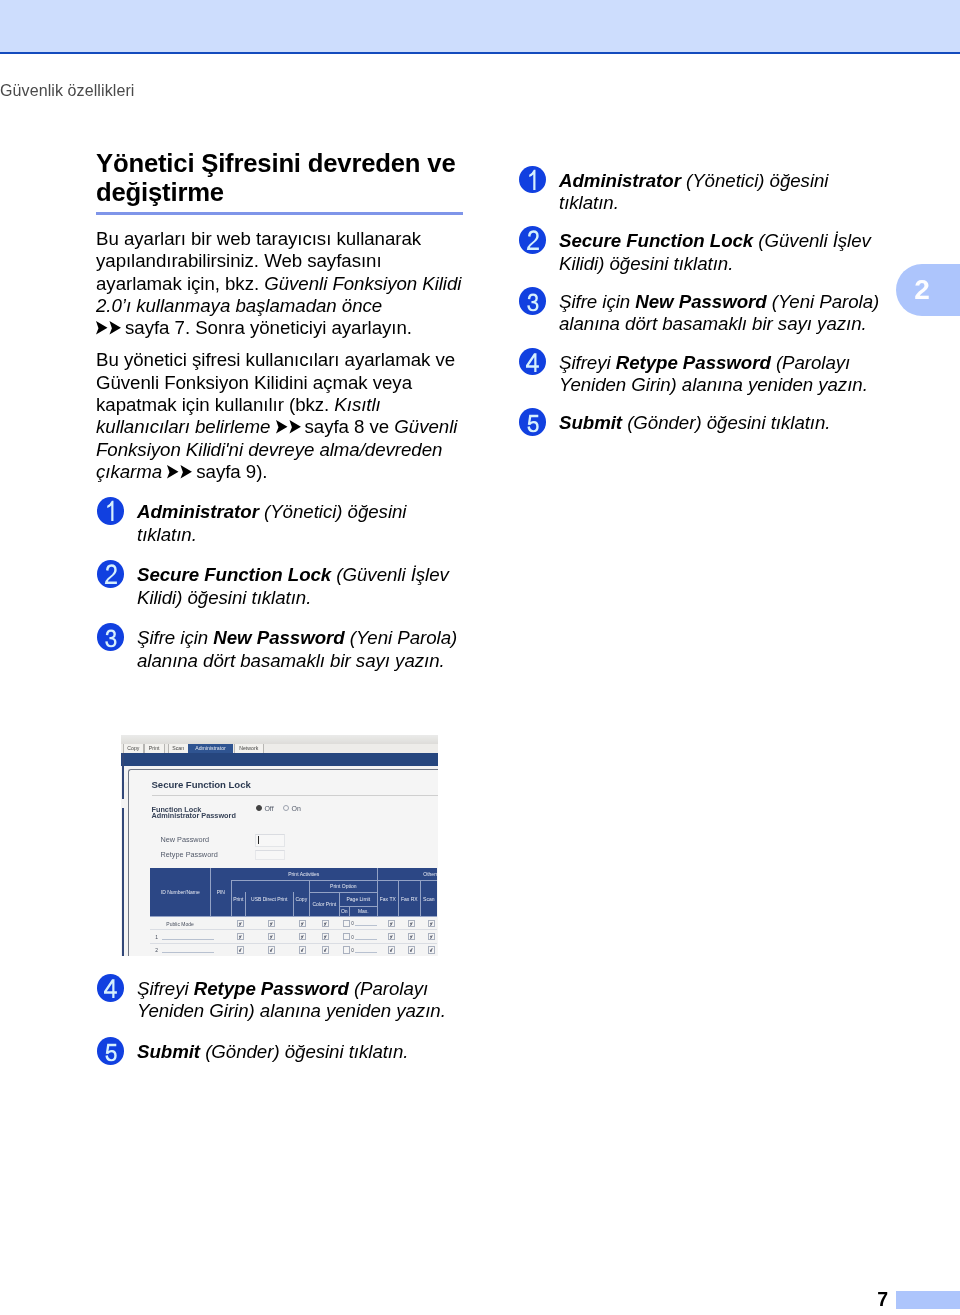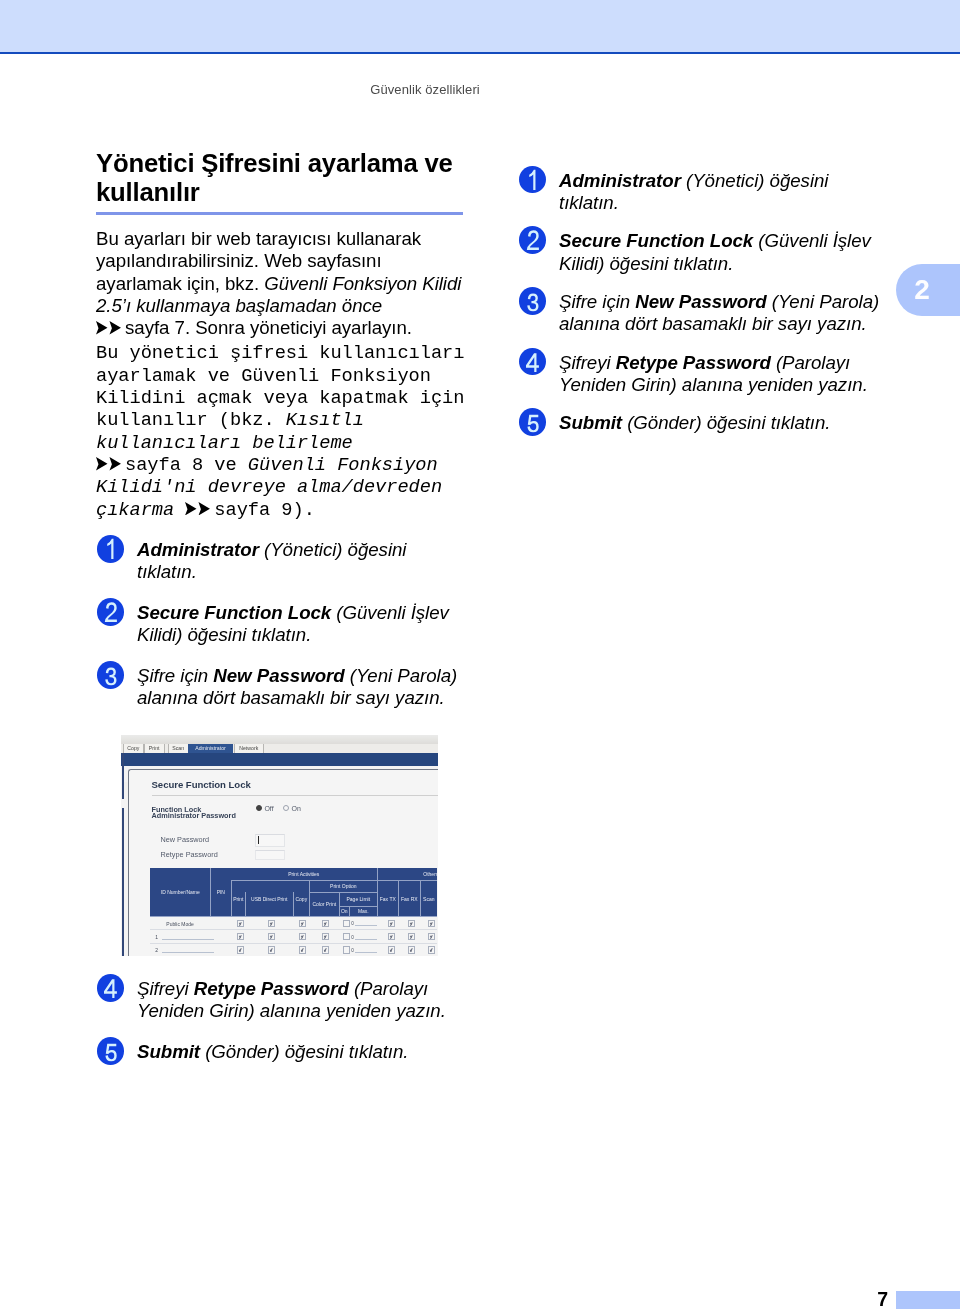--- a/index.html
+++ b/index.html
@@ -5,22 +5,22 @@
 <style>
   html,body{margin:0;padding:0;}
   body{width:960px;height:1315px;background:#ffffff;
        font-family:"Liberation Sans",sans-serif;overflow:hidden;}
   .page{position:relative;width:960px;height:1315px;background:#fff;}
   .colL,.colR,.stepsB-wrap,.runhead,.pagenum,.chaptab,.shot{opacity:0.9995;}
 
   
   .topband{position:absolute;left:0;top:0;width:960px;height:51.5px;background:#cdddfd;}
   .toprule{position:absolute;left:0;top:51.8px;width:960px;height:2.3px;background:#134bbd;}
-  .runhead{position:absolute;left:0;top:82px;width:850px;text-align:center;
-           font-size:13px;color:#4a4a4a;letter-spacing:0.1px;}
+  .runhead{position:absolute;left:0;top:82px;width:850px;text-align:left;
+           font-size:16px;color:#4a4a4a;letter-spacing:0.1px;}
 
   
   .colL{position:absolute;left:96px;top:149px;width:370px;}
   .colR{position:absolute;left:518px;top:149px;width:372px;}
 
   h1.title{font-size:25.7px;font-weight:bold;line-height:29px;margin:0;color:#000;
            letter-spacing:-0.2px;}
   .titlerule{width:367px;height:3px;background:#7f95e9;margin-top:5px;}
 
   p.body{font-size:18.7px;line-height:22.3px;margin:0;color:#000;letter-spacing:-0.05px;}
@@ -28,21 +28,21 @@
   .b{font-weight:bold;}
   .ref{white-space:nowrap;}
   .arrows{display:inline-block;width:28px;height:0;vertical-align:-0.6px;overflow:visible;
           margin-right:2px;margin-left:-1px;}
   .arrows svg{display:block;width:28px;height:13.5px;margin-top:-13.5px;}
 
   h2.sub{font-size:19.8px;font-weight:bold;margin:0;color:#000;line-height:24px;
          letter-spacing:-0.1px;}
   p.body.intro{margin-top:13px;}
   h2.subL{margin-top:29px;}
-  p.body.para{margin-top:3px;font-family:Liberation Mono, monospace;}
+  p.body.para{margin-top:10px;}
   .steps{margin-top:0;font-style:italic;}
   .stepsA{margin-top:14px;}
   .stepsR{margin-top:16.6px;}
   .stepsR .step{margin-bottom:12.1px;}
   .stepsB-wrap{position:absolute;left:96px;top:974px;width:370px;}
   
   .shot{position:absolute;left:121px;top:735px;width:317px;height:221px;
         font-family:"Liberation Sans",sans-serif;overflow:hidden;
         background:#fbfbfb;filter:blur(0.42px) contrast(0.9) saturate(0.85) brightness(1.02);}
   .sh-chrome{position:absolute;left:0;top:0;width:317px;height:9px;
@@ -164,23 +164,23 @@
 <div class="page">
   <div class="topband"></div>
   <div class="toprule"></div>
   <div class="runhead">Güvenlik özellikleri</div>
 
   <div class="chaptab">
     <span>2</span>
   </div>
 
   <div class="colL">
-    <h1 class="title">Yönetici Şifresini ayarlama ve kullanılır</h1>
+    <h1 class="title">Yönetici Şifresini devreden ve değiştirme</h1>
     <div class="titlerule"></div>
-    <p class="body intro"><span>Bu ayarları bir web tarayıcısı kullanarak yapılandırabilirsiniz. Web sayfasını ayarlamak için, bkz. </span><span class="i">Güvenli Fonksiyon Kilidi 2.5’ı kullanmaya başlamadan önce</span><span> </span><span class="ref"><span class="arrows"><svg viewBox="0 0 51 26" aria-hidden="true">
+    <p class="body intro"><span>Bu ayarları bir web tarayıcısı kullanarak yapılandırabilirsiniz. Web sayfasını ayarlamak için, bkz. </span><span class="i">Güvenli Fonksiyon Kilidi 2.0’ı kullanmaya başlamadan önce</span><span> </span><span class="ref"><span class="arrows"><svg viewBox="0 0 51 26" aria-hidden="true">
               <path fill="#000" d="M0.5 0 L22.6 12.8 L0.5 26 L5.2 14 Z M26.4 0 L48.5 12.8 L26.4 26 L31.1 14 Z"></path>
             </svg></span><span>sayfa 7.</span></span><span> Sonra yöneticiyi ayarlayın.</span></p>
     <p class="body para"><span>Bu yönetici şifresi kullanıcıları ayarlamak ve Güvenli Fonksiyon Kilidini açmak veya kapatmak için kullanılır (bkz. </span><span class="i">Kısıtlı kullanıcıları belirleme</span><span> </span><span class="ref"><span class="arrows"><svg viewBox="0 0 51 26" aria-hidden="true">
               <path fill="#000" d="M0.5 0 L22.6 12.8 L0.5 26 L5.2 14 Z M26.4 0 L48.5 12.8 L26.4 26 L31.1 14 Z"></path>
             </svg></span><span>sayfa 8</span></span><span> ve </span><span class="i">Güvenli Fonksiyon Kilidi'ni devreye alma/devreden çıkarma</span><span> </span><span class="ref"><span class="arrows"><svg viewBox="0 0 51 26" aria-hidden="true">
               <path fill="#000" d="M0.5 0 L22.6 12.8 L0.5 26 L5.2 14 Z M26.4 0 L48.5 12.8 L26.4 26 L31.1 14 Z"></path>
             </svg></span><span>sayfa 9).</span></span></p>
     <div class="steps stepsA">
         <div class="step"><span class="num">
             <svg viewBox="-13 -19 102 138" aria-hidden="true">

